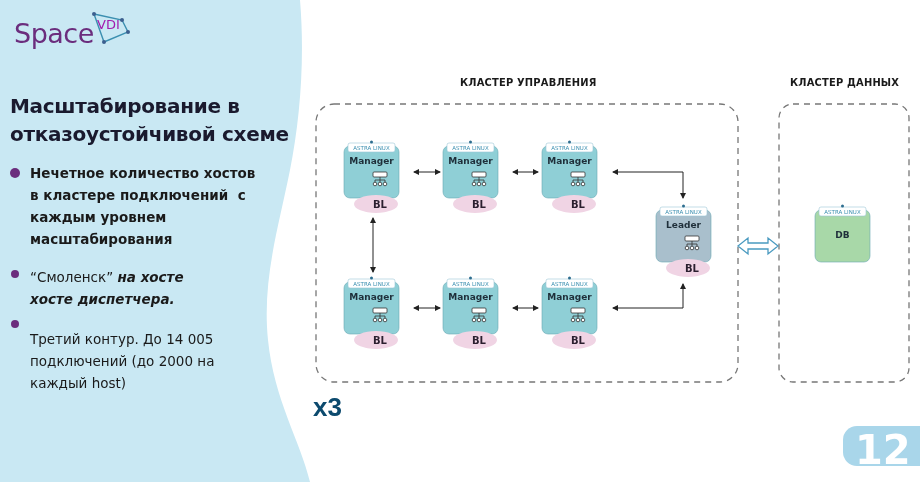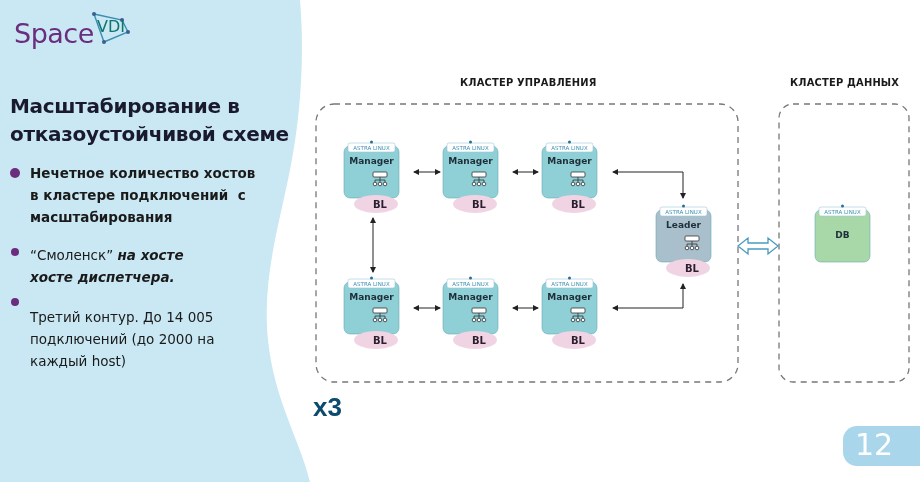--- a/index.html
+++ b/index.html
@@ -1,35 +1,35 @@
 <!DOCTYPE html>
 <html><head>
 <meta charset="utf-8">
 <style>
   html, body { margin:0; padding:0; }
   body { width:920px; height:482px; position:relative; overflow:hidden; background:#ffffff; font-family:"Liberation Sans", sans-serif; }
   #left-bg { position:absolute; left:0; top:0; width:920px; height:482px; }
   .logo { position:absolute; left:14px; top:10px; width:130px; height:45px; }
   .logo-text { position:absolute; left:0; top:8px; font-family:"DejaVu Sans", sans-serif; font-size:27px; color:#6b2d7d; letter-spacing:-0.5px; }
-  .logo-vdi { position:absolute; left:83px; top:7px; font-family:"DejaVu Sans", sans-serif; font-size:16px; color:#0f766e; }
+  .logo-vdi { position:absolute; left:83px; top:7px; font-family:"DejaVu Sans", sans-serif; font-size:13px; color:#a21caf; }
   .logo-svg { position:absolute; left:74px; top:0; }
   .title { position:absolute; left:10px; top:92px; width:290px; font-family:"DejaVu Sans", sans-serif; font-size:20px; font-weight:bold; line-height:28px; color:#1a1a2e; letter-spacing:-0.3px; }
   .bullets { position:absolute; left:8px; top:162px; width:290px; }
   .bullet { position:relative; padding-left:22px; font-family:"DejaVu Sans", sans-serif; font-size:13.5px; line-height:22px; color:#1a1a1a; }
   .bullet .dot { position:absolute; left:2px; top:6px; width:10px; height:10px; border-radius:50%; background:#6b2d7d; }
   .bullet .dot.small { width:8px; height:8px; top:-2px; left:3px; }
   .b1 { margin-bottom:16px;font-weight:bold; }
   .b2 { margin-bottom:12px; padding-top:8px; }
   .b3 { margin-bottom:12px; }
   .b4 { padding-top:6px; }
   .em { font-weight:bold; font-style:italic; }
   .cluster-label { position:absolute; font-family:"DejaVu Sans Condensed","DejaVu Sans", sans-serif; font-weight:bold; font-size:11px; color:#1a1a1a; letter-spacing:0.2px; }
   .x3 { position:absolute; left:313px; top:392px; font-family:"Liberation Sans", sans-serif; font-size:26px; font-weight:bold; color:#0c4a6e; }
   .page-num { position:absolute; left:843px; top:426px; width:90px; height:40px; background:#a9d6ea; border-radius:14px 0 0 14px; }
-  .page-num span { position:absolute; left:12px; top:1px; font-family:"DejaVu Sans", sans-serif; font-size:30px; font-weight:normal; color:#ffffff; }
+  .page-num span { position:absolute; left:12px; top:1px; font-family:"DejaVu Sans", sans-serif; font-size:40px; font-weight:bold; color:#ffffff; }
   svg text { font-family:"DejaVu Sans", sans-serif; }
 </style>
 </head>
 <body>
 
 <svg id="left-bg" viewBox="0 0 920 482" width="920" height="482">
   <path d="M0,0 L300,0 C305,60 300,120 290,170 C278,230 262,280 268,340 C274,400 300,440 310,482 L0,482 Z" fill="#c9e8f3"></path>
 </svg>
 
 <div class="logo">
@@ -47,20 +47,21 @@
 <div class="title">
   <div>Масштабирование в</div>
   <div>отказоустойчивой схеме</div>
 </div>
 
 <div class="bullets">
   <div class="bullet b1">
     <span class="dot"></span>
     <div>Нечетное количество хостов</div>
     <div style="white-space:pre">в кластере подключений  с</div>
+    <div>каждым уровнем</div>
     <div>масштабирования</div>
   </div>
   <div class="bullet b3">
     <span class="dot small" style="top:4px"></span>
     <div><span style="white-space:pre">“Смоленск” </span><span class="em">на хосте</span></div>
     <div class="em">хосте диспетчера.</div>
   </div>
   <div class="bullet b4">
     <span class="dot small"></span>
     <div>Третий контур. До 14 005</div>

